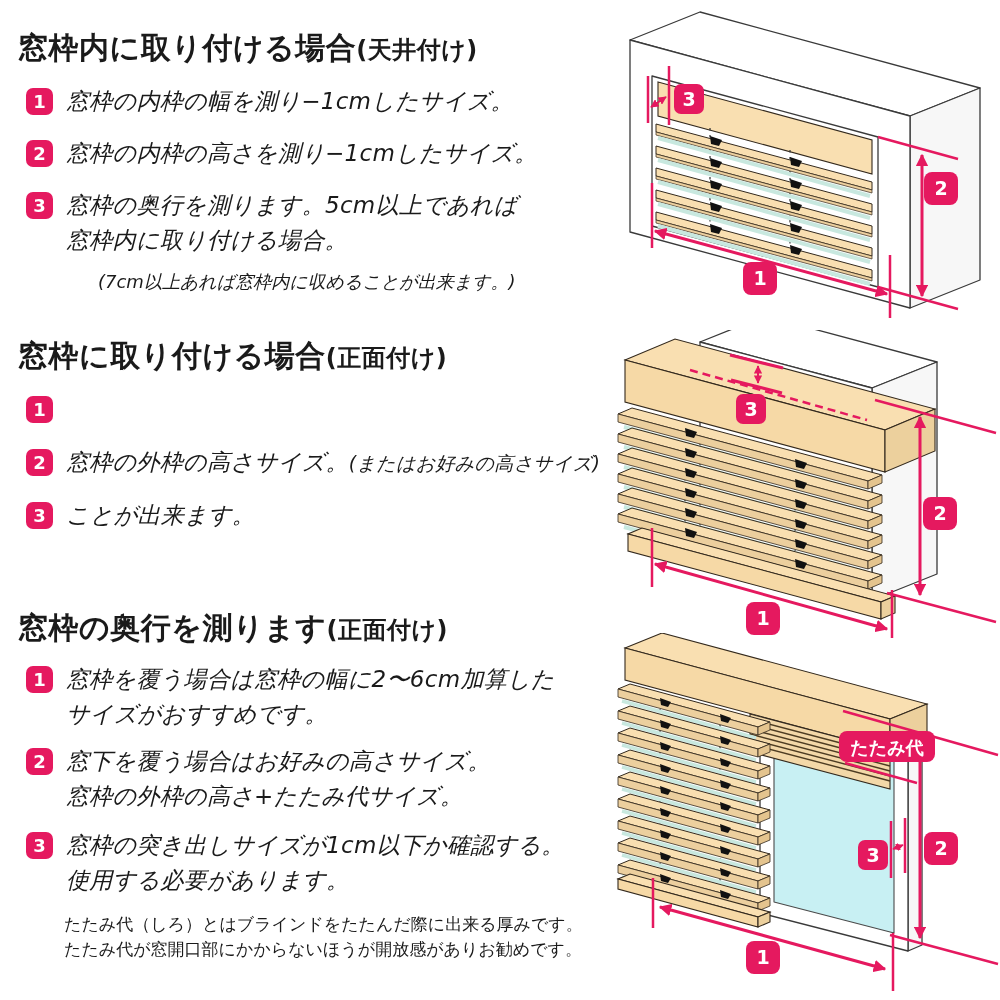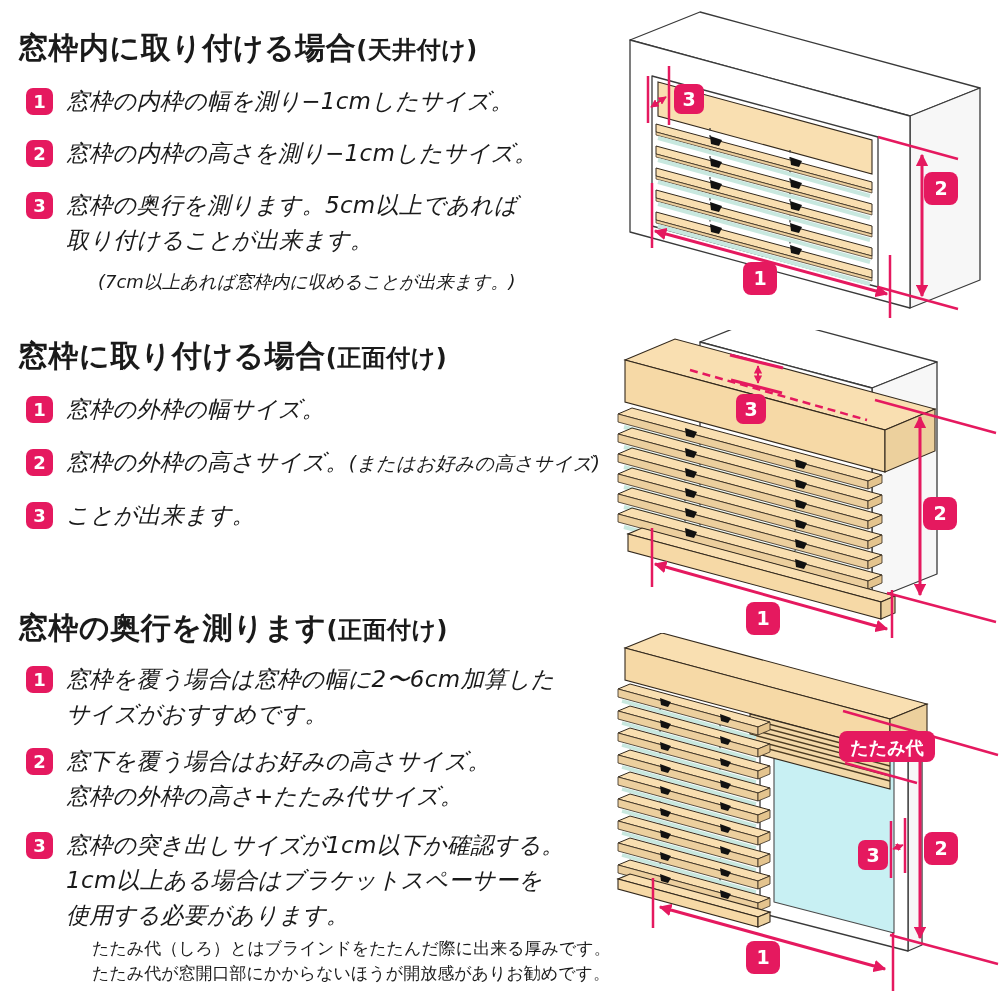--- a/index.html
+++ b/index.html
@@ -47,34 +47,31 @@
   <div class="item" style="top:136px;">
     <div class="badge">2</div>
     <div class="itext">
         <div>窓枠の内枠の高さを測り−1cmしたサイズ。</div>
       </div>
   </div>
   <div class="item" style="top:188px;">
     <div class="badge">3</div>
     <div class="itext">
       <div>窓枠の奥行を測ります。5cm以上であれば</div>
-      <div>取り付けることが出来ます。</div>
+      <div>窓枠内に取り付ける場合。</div>
       <div class="small-note">(7cm以上あれば窓枠内に収めることが出来ます。)</div>
     </div>
   </div>
 
   <div class="sec-title" style="top:336px;">
     <span>窓枠に取り付ける場合</span><span class="paren">(正面付け)</span>
   </div>
 
   <div class="item" style="top:392px;">
     <div class="badge">1</div>
-    <div class="itext">
-        <div>窓枠の外枠の幅サイズ。</div>
-      </div>
   </div>
   <div class="item" style="top:445px;">
     <div class="badge">2</div>
     <div class="itext">
       <div><span>窓枠の外枠の高さサイズ。</span><span class="subnote">(またはお好みの高さサイズ)</span></div>
     </div>
   </div>
   <div class="item" style="top:498px;">
     <div class="badge">3</div>
     <div class="itext">
@@ -97,25 +94,24 @@
     <div class="badge">2</div>
     <div class="itext">
       <div>窓下を覆う場合はお好みの高さサイズ。</div>
       <div>窓枠の外枠の高さ+たたみ代サイズ。</div>
     </div>
   </div>
   <div class="item" style="top:828px;">
     <div class="badge">3</div>
     <div class="itext">
       <div>窓枠の突き出しサイズが1cm以下か確認する。</div>
-      <div>1cm以上ある場合はブラケットスペーサーを</div>
       <div>使用する必要があります。</div>
     </div>
   </div>
-  <div class="footnote" style="top:936px;margin-left:28px;">
+  <div class="footnote" style="top:912px;">
     <div>たたみ代（しろ）とはブラインドをたたんだ際に出来る厚みです。</div>
     <div>たたみ代が窓開口部にかからないほうが開放感がありお勧めです。</div>
   </div>
 
   <svg class="dg" style="top:0;" width="400" height="338" viewBox="0 0 400 338">
     <defs>
       <marker id="pa1" viewBox="0 0 10 10" refX="9" refY="5" markerWidth="4.2" markerHeight="4.2" orient="auto-start-reverse">
         <path d="M0,0 L10,5 L0,10 z" fill="#e5195f"></path>
       </marker>
       <g id="s1">

